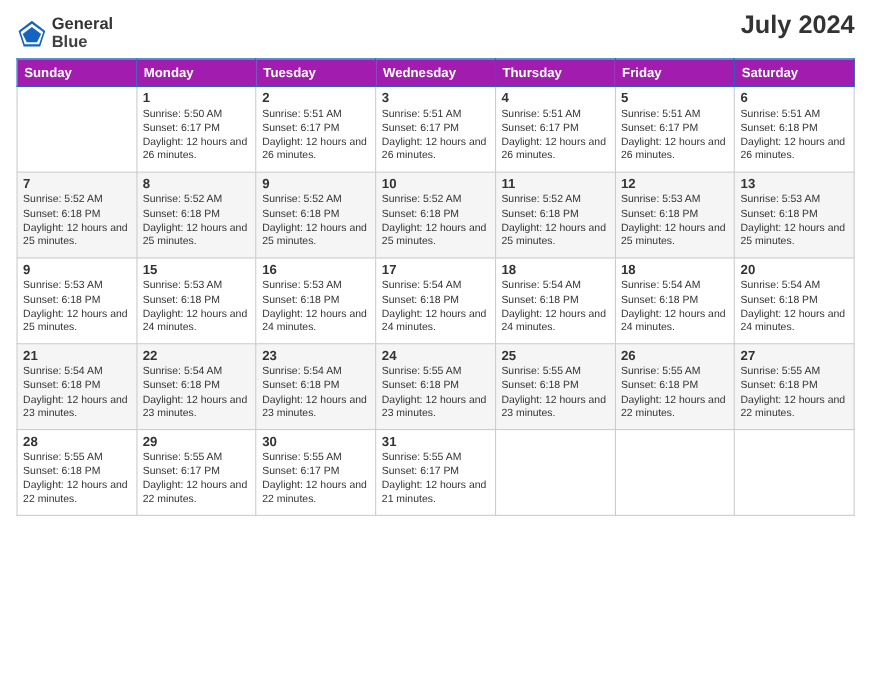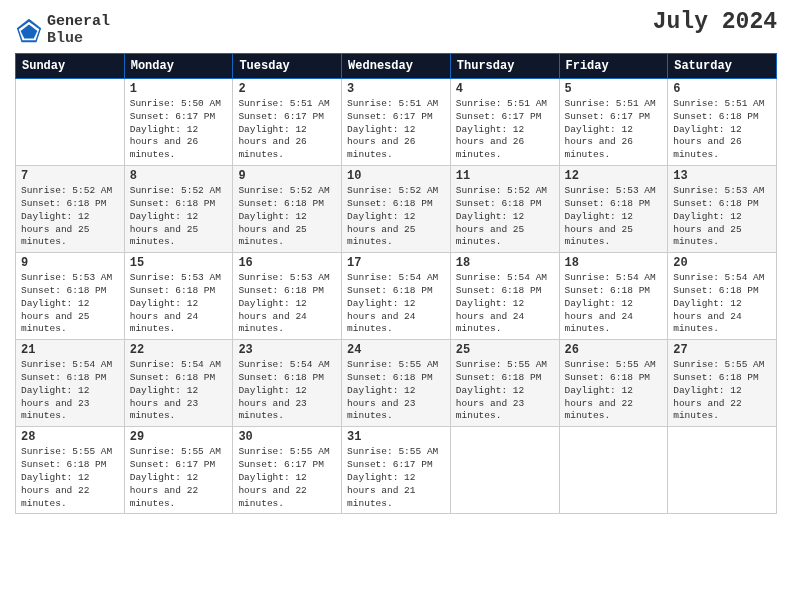--- a/index.html
+++ b/index.html
@@ -8,21 +8,20 @@
       height: 612px;
       background: #fff;
       font-family: Arial, sans-serif;
       font-size: 11px;
       overflow: hidden;
     }
     .page {
       width: 792px;
       height: 612px;
       padding: 10px 15px 10px 15px;
-      font-family: Liberation Mono, monospace;
     }
     .header {
       display: flex;
       justify-content: space-between;
       align-items: flex-start;
       margin-bottom: 6px;
     }
     .logo {
       display: flex;
       align-items: center;
@@ -86,21 +85,21 @@
     .day-info {
       font-size: 9.5px;
       color: #333;
       line-height: 1.35;
     }
     .empty-cell {
       background: #f9f9f9;
     }
     tr:nth-child(odd) td { background: #fff; }
     tr:nth-child(even) td { background: #f5f5f5; }
-    .calendar thead tr th { background: #0f172a; margin-top: 12px; }
+    .calendar thead tr th { background: #a21caf; margin-top: 12px; }
   </style>
 </head>
 <body>
 
 <div class="page">
   <div class="header">
     <div class="logo">
       <svg class="logo-icon" viewBox="0 0 30 30">
         <polygon points="15,2 28,12 23,27 7,27 2,12" fill="#1565c0"></polygon>
         <polygon points="15,5 26,13 22,25 8,25 4,13" fill="#fff"></polygon>

